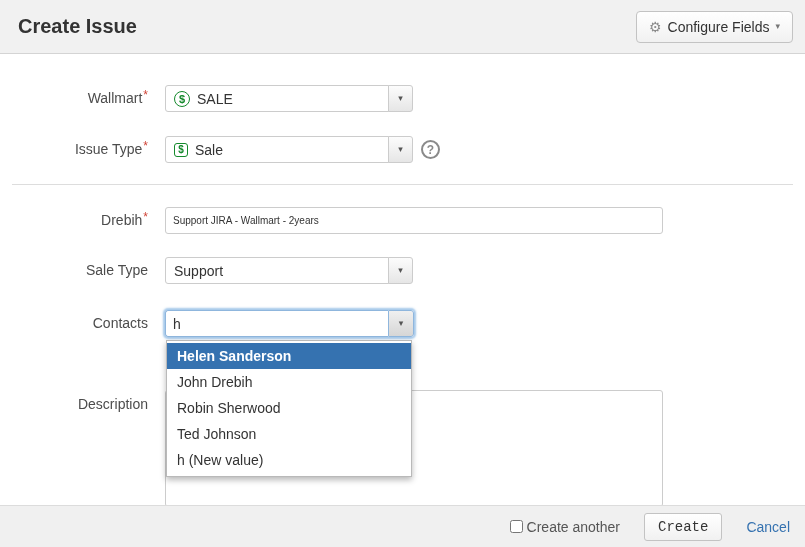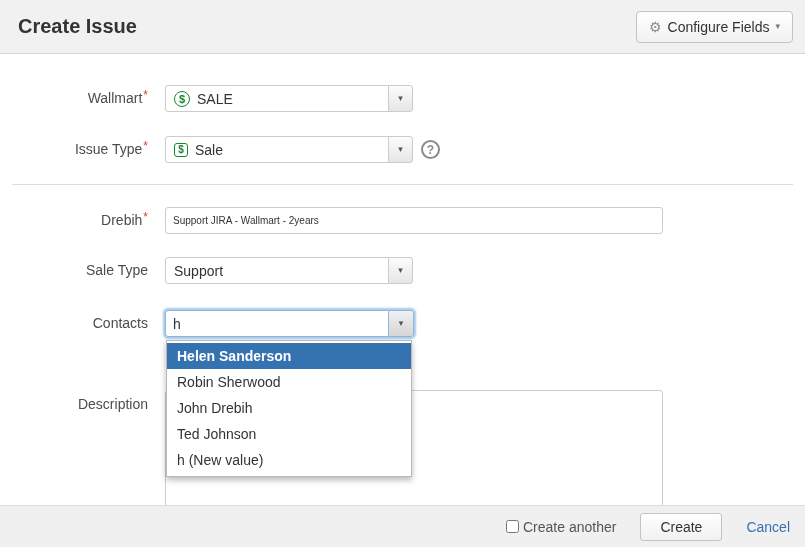--- a/index.html
+++ b/index.html
@@ -117,21 +117,21 @@
     position:absolute; left:0; right:0; top:505px; height:42px; z-index:5;
     background:#f0f0f0; border-top:1px solid #dcdcdc;
     display:flex; align-items:center; justify-content:flex-end;
     padding:0 15px; gap:24px;
   }
   .chk-wrap { display:flex; align-items:center; gap:4px; color:#555; font-size:14px; }
   .chk-wrap input { width:13px; height:13px; }
   .create-btn {
     background:linear-gradient(#ffffff,#f1f1f1);
     border:1px solid #c3c3c3; border-radius:3px;
-    padding:5px 19px; font-size:14px; color:#333; cursor:pointer; font-family:Liberation Sans, sans-serif;
+    padding:5px 13px; font-size:14px; color:#333; cursor:pointer; font-family:Liberation Mono, monospace;
   }
   .cancel-link { color:#3572b0; text-decoration:none; font-size:14px; cursor:pointer; }
 
   .row-project  { top:85px; }
   .row-issue    { top:136px; }
   .row-summary  { top:207px; }
   .row-saletype { top:257px; }
   .row-contacts { top:310px; }
   .row-desc     { top:391px; }
 </style>
@@ -198,22 +198,22 @@
 </div>
 <div class="combo-focused">
   <input class="combo-input" type="text" value="h" style="">
   <div class="combo-btn">
     <span class="caret">▾</span>
   </div>
 </div>
 
 <div class="menu">
   <div class="menu-item hl">Helen Sanderson</div>
+  <div class="menu-item">John Drebih</div>
   <div class="menu-item">Robin Sherwood</div>
-  <div class="menu-item">John Drebih</div>
   <div class="menu-item">Ted Johnson</div>
   <div class="menu-item">h (New value)</div>
 </div>
 
 <div class="field-label row-desc" style="position:absolute;">
   <span>Description</span>
 </div>
 <textarea class="desc-area" style=""></textarea>
 
 <div class="dlg-footer">

